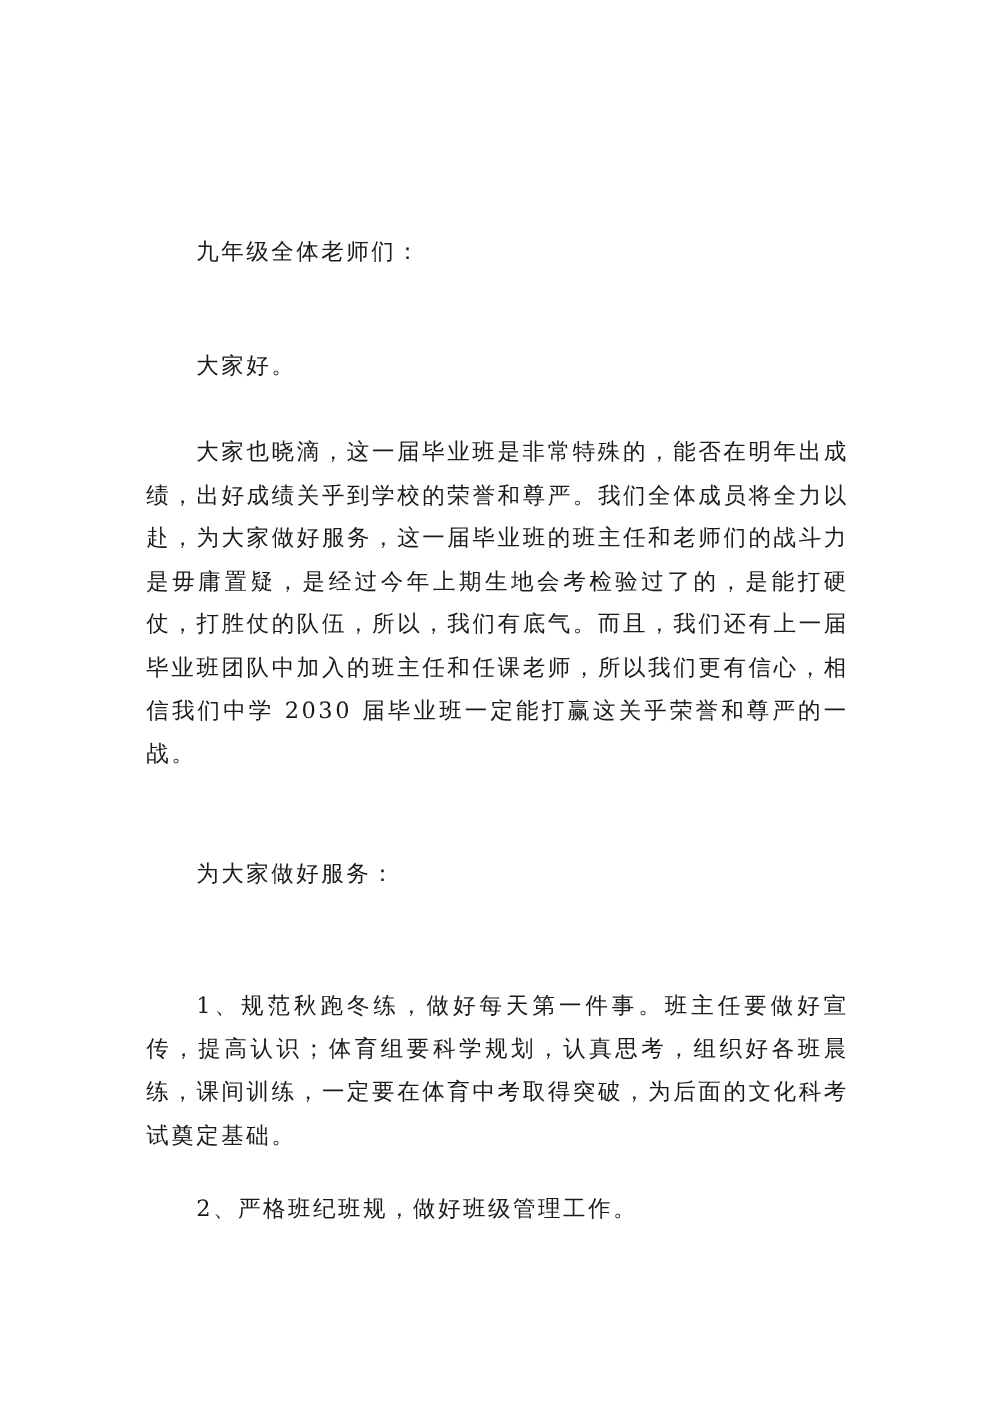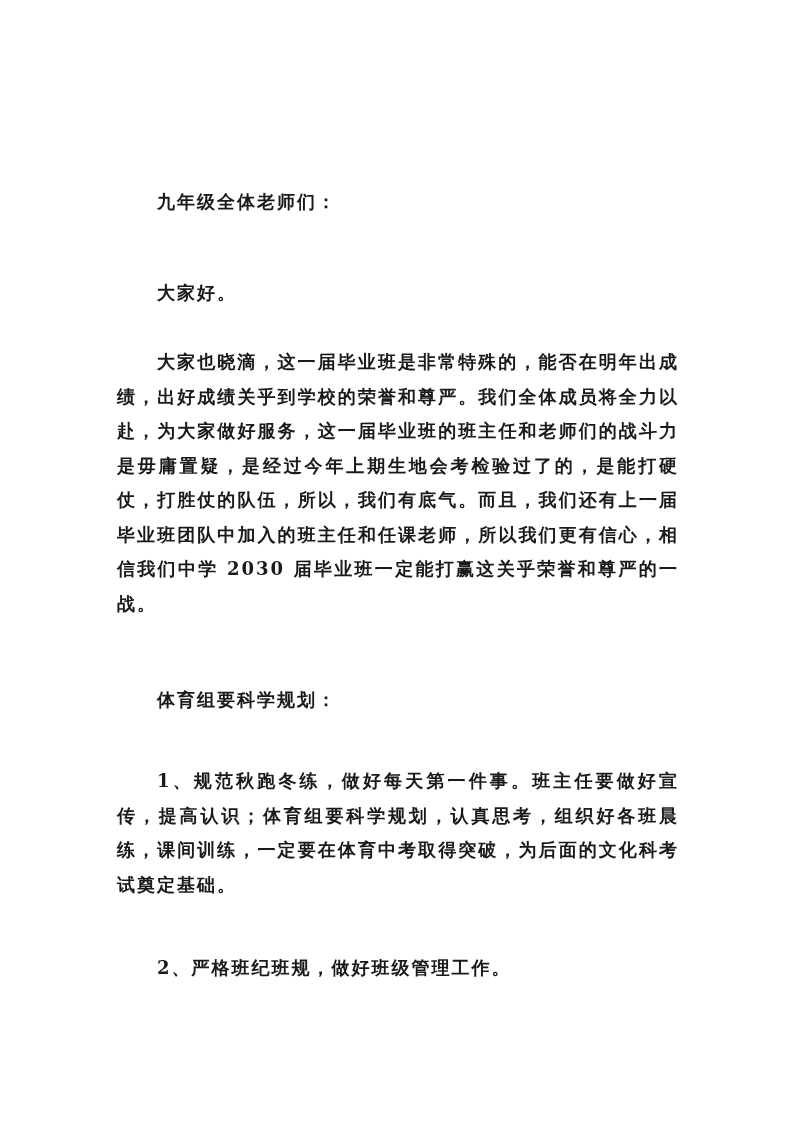--- a/index.html
+++ b/index.html
@@ -1,25 +1,25 @@
 <!DOCTYPE html>
 <html><head>
 <meta charset="utf-8">
 <style>
   html, body { margin: 0; padding: 0; background: #ffffff; }
   body { width: 793px; height: 1122px; position: relative; overflow: hidden;
          font-family: "DejaVu Serif", "Liberation Serif", serif; color: #1a1a1a; }
   .page { position: absolute; left: 117px; top: 0; width: 562px; }
   .p { position: absolute; left: 0; width: 562px; font-size: 18px; line-height: 34.5px;
        letter-spacing: 2px; text-align: justify; text-align-last: left; margin: 0; }
-  .ind { text-indent: 40px; font-weight: bold; }
+  .ind { text-indent: 40px; }
 </style>
 </head>
 <body>
 
 <div class="page">
   <p class="p ind" style="top:185px">九年级全体老师们：</p>
   <p class="p ind" style="top:276px">大家好。</p>
   <p class="p ind" style="top:345px">大家也晓滴，这一届毕业班是非常特殊的，能否在明年出成绩，出好成绩关乎到学校的荣誉和尊严。我们全体成员将全力以赴，为大家做好服务，这一届毕业班的班主任和老师们的战斗力是毋庸置疑，是经过今年上期生地会考检验过了的，是能打硬仗，打胜仗的队伍，所以，我们有底气。而且，我们还有上一届毕业班团队中加入的班主任和任课老师，所以我们更有信心，相信我们中学 2030 届毕业班一定能打赢这关乎荣誉和尊严的一战。</p>
-  <p class="p ind" style="top:683px">体育组要科学规划：</p>
-  <p class="p ind" style="top:764px">1、规范秋跑冬练，做好每天第一件事。班主任要做好宣传，提高认识；体育组要科学规划，认真思考，组织好各班晨练，课间训练，一定要在体育中考取得突破，为后面的文化科考试奠定基础。</p>
+  <p class="p ind" style="top:683px">为大家做好服务：</p>
+  <p class="p ind" style="top:788px">1、规范秋跑冬练，做好每天第一件事。班主任要做好宣传，提高认识；体育组要科学规划，认真思考，组织好各班晨练，课间训练，一定要在体育中考取得突破，为后面的文化科考试奠定基础。</p>
   <p class="p ind" style="top:951px">2、严格班纪班规，做好班级管理工作。</p>
 </div>
 
 </body></html>

